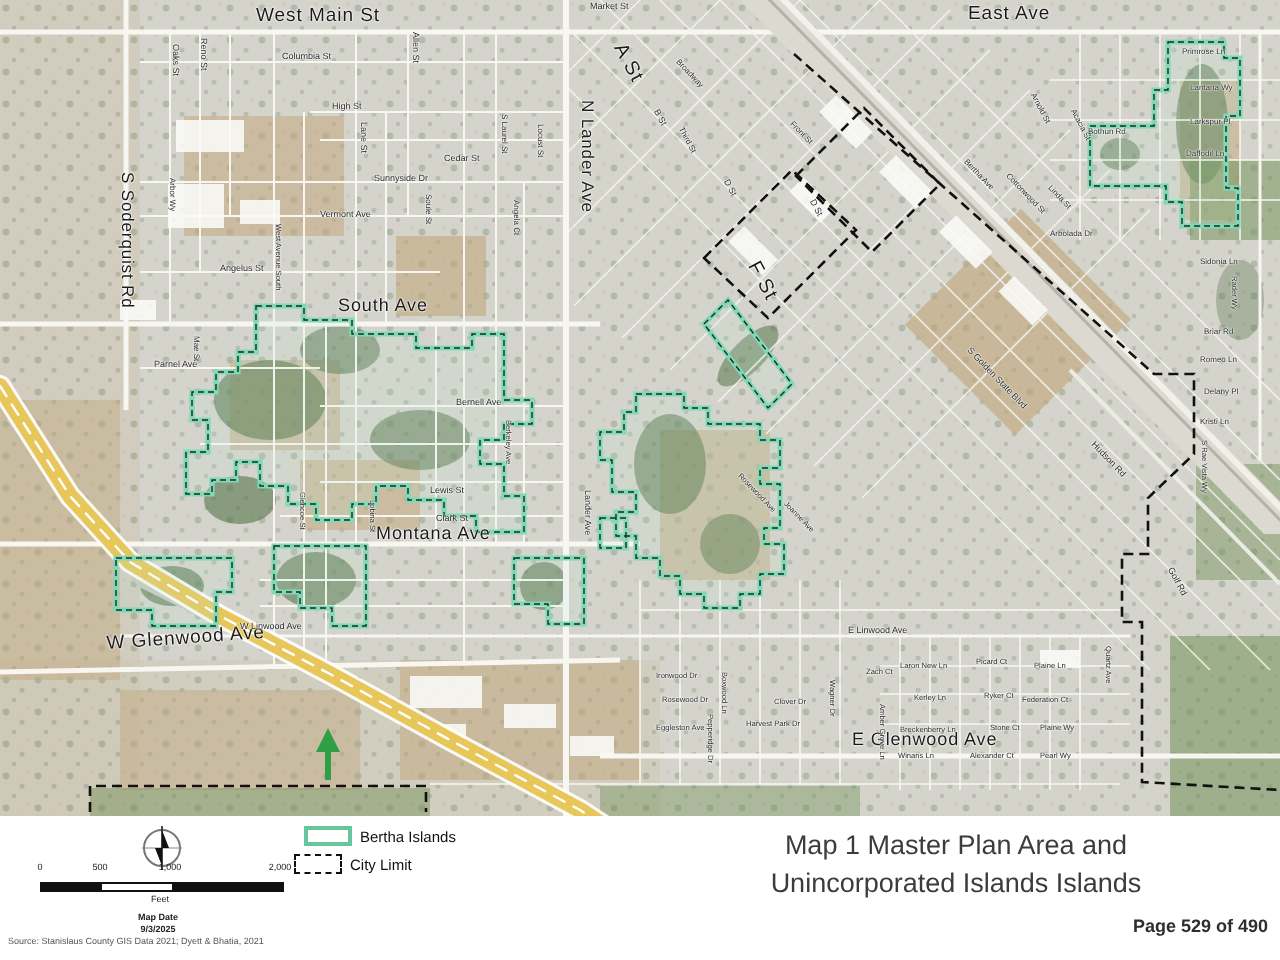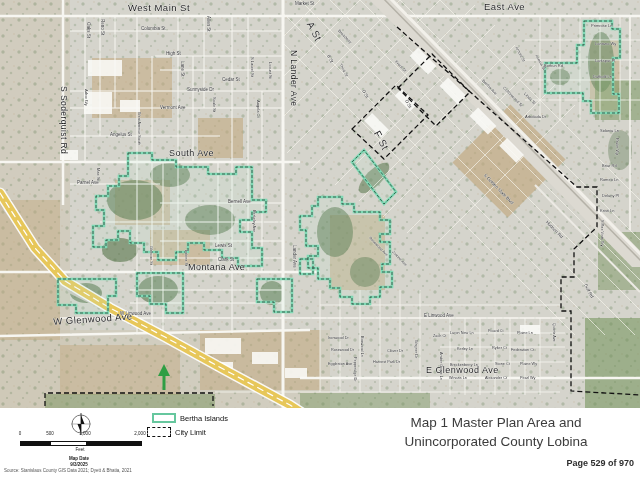--- a/index.html
+++ b/index.html
@@ -15,21 +15,21 @@
   .tiny{position:absolute;font-size:9px;transform:scale(.5);transform-origin:0 0;color:#222;white-space:nowrap;}
   .tinyc{position:absolute;font-size:9px;transform:scale(.5);transform-origin:50% 0;color:#222;white-space:nowrap;text-align:center;}
   #scalebar{position:absolute;left:20px;top:441px;width:120px;height:3px;border:1px solid #111;background:#fff;display:flex;}
   #scalebar .seg-b{background:#111;height:100%;}
   #scalebar .seg-w{background:#fff;height:100%;}
   .legend-row{position:absolute;display:flex;align-items:center;gap:4px;}
   .swatch{width:24px;height:10px;background:#fff;box-sizing:border-box;}
   .swatch.county{border:2.5px solid #66c79e;}
   .swatch.city{border:1.5px dashed #111;}
   .legend-label{font-size:7.5px;color:#111;}
-  #map-title{position:absolute;left:356px;top:414px;width:280px;text-align:center;
+  #map-title{position:absolute;left:338px;top:414px;width:280px;text-align:center;
              font-size:13.5px;line-height:1.4;color:#3c3c3c;}
   #page-number{position:absolute;right:6px;top:458px;font-size:9px;font-weight:600;color:#2e2e2e;}
 </style>
 </head>
 <body>
 
 <div id="page">
 
   <div id="map">
     <svg width="640" height="408" viewBox="0 0 640 408">
@@ -372,19 +372,19 @@
     <span class="swatch county"></span>
     <span class="legend-label">Bertha Islands</span>
   </div>
   <div class="legend-row" style="left:147px;top:427px;">
     <span class="swatch city"></span>
     <span class="legend-label">City Limit</span>
   </div>
 
   <div id="map-title">
     <div>Map 1 Master Plan Area and</div>
-    <div>Unincorporated County Lobina</div>
+    <div>Unincorporated Islands Islands</div>
   </div>
 
   <div class="tiny" style="left:4px;top:468px;color:#555;">Source: Stanislaus County GIS Data 2021; Dyett &amp; Bhatia, 2021</div>
-  <div id="page-number">Page 529 of 970</div>
+  <div id="page-number">Page 529 of 490</div>
 
 </div>
 
 </body></html>

